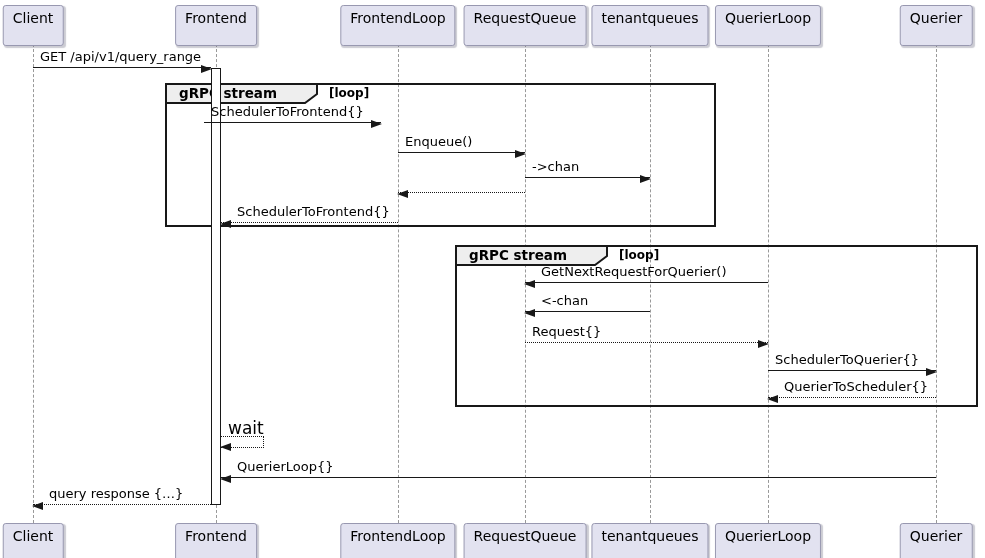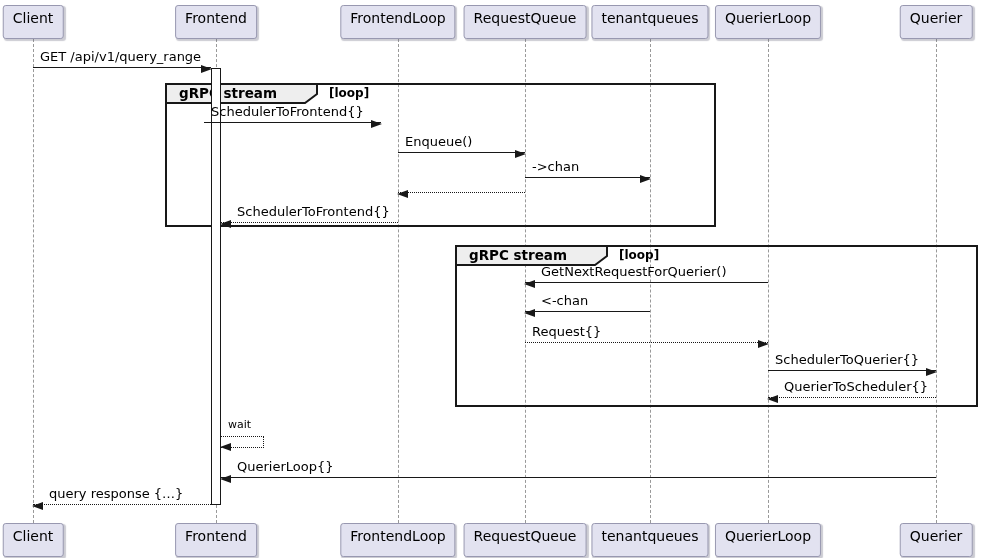--- a/index.html
+++ b/index.html
@@ -12,21 +12,21 @@
     overflow:hidden;
   }
 
   
   .participant{
     position:absolute;
     transform:translateX(-50%);
     background:var(--participant-fill,#E2E2F0);
     border:1px solid var(--participant-border,#9898b0);
     border-radius:3px;
-    padding:4px 9px 12px 9px;
+    padding:4px 9px 19px 9px;
     font-size:14px;
     white-space:nowrap;
     box-shadow:1.5px 1.5px 1px rgba(110,110,130,.35);
     z-index:6;
   }
   .participant.bottom{top:523px;}
   .participant.top{top:5px;}
 
   
   .lifeline{
@@ -75,21 +75,21 @@
   .msg.left .lbl{left:16px;}
   .msg .head{
     position:absolute;bottom:-4.5px;width:0;height:0;
     border-top:4.5px solid transparent;
     border-bottom:4.5px solid transparent;
   }
   .msg.right .head{right:-1px;border-left:11px solid var(--arrow,#181818);}
   .msg.left .head{left:-1px;border-right:11px solid var(--arrow,#181818);}
 
   
-  .selfmsg{position:absolute;font-size:11px;z-index:4;}
+  .selfmsg{position:absolute;font-size:17px;z-index:4;}
   .selfmsg .lbl{position:absolute;top:0;left:7px;white-space:nowrap;}
   .selfmsg .path{
     position:absolute;top:18px;left:0;width:42px;height:10px;
     border:1.5px dotted var(--arrow,#181818);
     border-left:none;
   }
   .selfmsg .head{
     position:absolute;top:25px;left:-1px;width:0;height:0;
     border-top:4.5px solid transparent;
     border-bottom:4.5px solid transparent;

